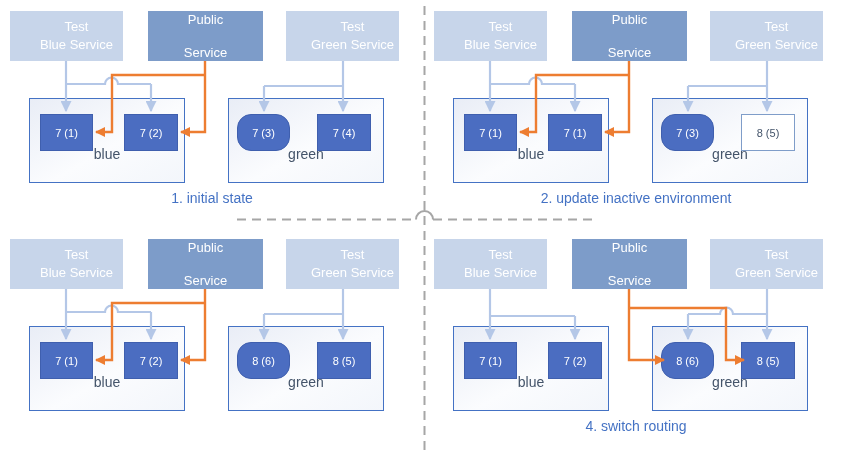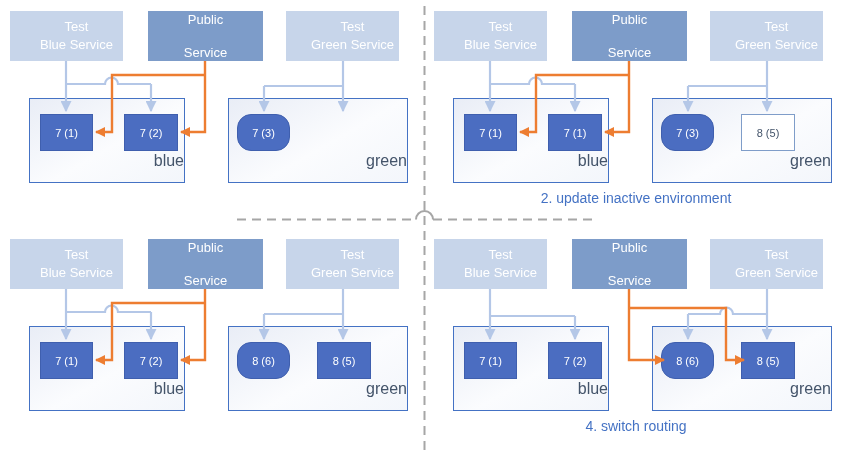--- a/index.html
+++ b/index.html
@@ -34,24 +34,24 @@
   .svc-public    { left:148px; width:115px;gap:15px; }
   .svc-testgreen { left:286px; width:113px; }
 
   
   .env {
     position:absolute; top:98px; height:85px; z-index:1;
     border:1.5px solid var(--env-border,#4472c4);
     background:linear-gradient(150deg,#e9edf6 0%,#fbfcfe 55%,#f3f6fb 100%);
   }
   .env-blue  { left:29px;  width:156px; }
-  .env-green { left:228px; width:180px;padding-left:20px; }
+  .env-green { left:228px; width:156px;padding-left:20px; }
   .env-label {
-    position:absolute; bottom:12px; left:0; width:100%;
-    text-align:right; color:var(--env-label,#44546a); font-size:16px;
+    position:absolute; bottom:20px; left:0; width:100%;
+    text-align:center; color:var(--env-label,#44546a); font-size:14px;
   }
 
   
   .inst {
     position:absolute; top:114px; width:53px; height:37px; z-index:4;
     display:flex; align-items:center; justify-content:center; font-size:11px;
   }
   .inst.active {
     background:var(--instance-active,#4b6dc1);
     border:1px solid #3f5fae; color:#ffffff;
@@ -139,20 +139,22 @@
     </div>
     <div class="env env-blue">
       <div class="env-label">blue</div>
     </div>
     <div class="env env-green">
       <div class="env-label">green</div>
     </div>
     <div class="inst b1 active">7 (1)</div>
     <div class="inst b2 active">7 (2)</div>
     <div class="inst g1 active">7 (3)</div>
+    <div class="inst g2 active">7 (4)</div>
+    <div class="caption">1. initial state</div>
   </section>
 
   <section id="p2" class="panel blue">
     <svg class="wires" width="424" height="228" viewBox="0 0 424 228">
       <g class="g-route-blue">
         <path class="lt" d="M66,61 V111" marker-end="url(#ah-lt)"></path>
         <path class="lt" d="M66,84 H105 A6.5,6.5 0 0 1 118,84 H151"></path>
         <path class="lt" d="M151,84 V111" marker-end="url(#ah-lt)"></path>
         <path class="lt" d="M343,61 V111" marker-end="url(#ah-lt)"></path>
         <path class="lt" d="M343,86 H264"></path>

